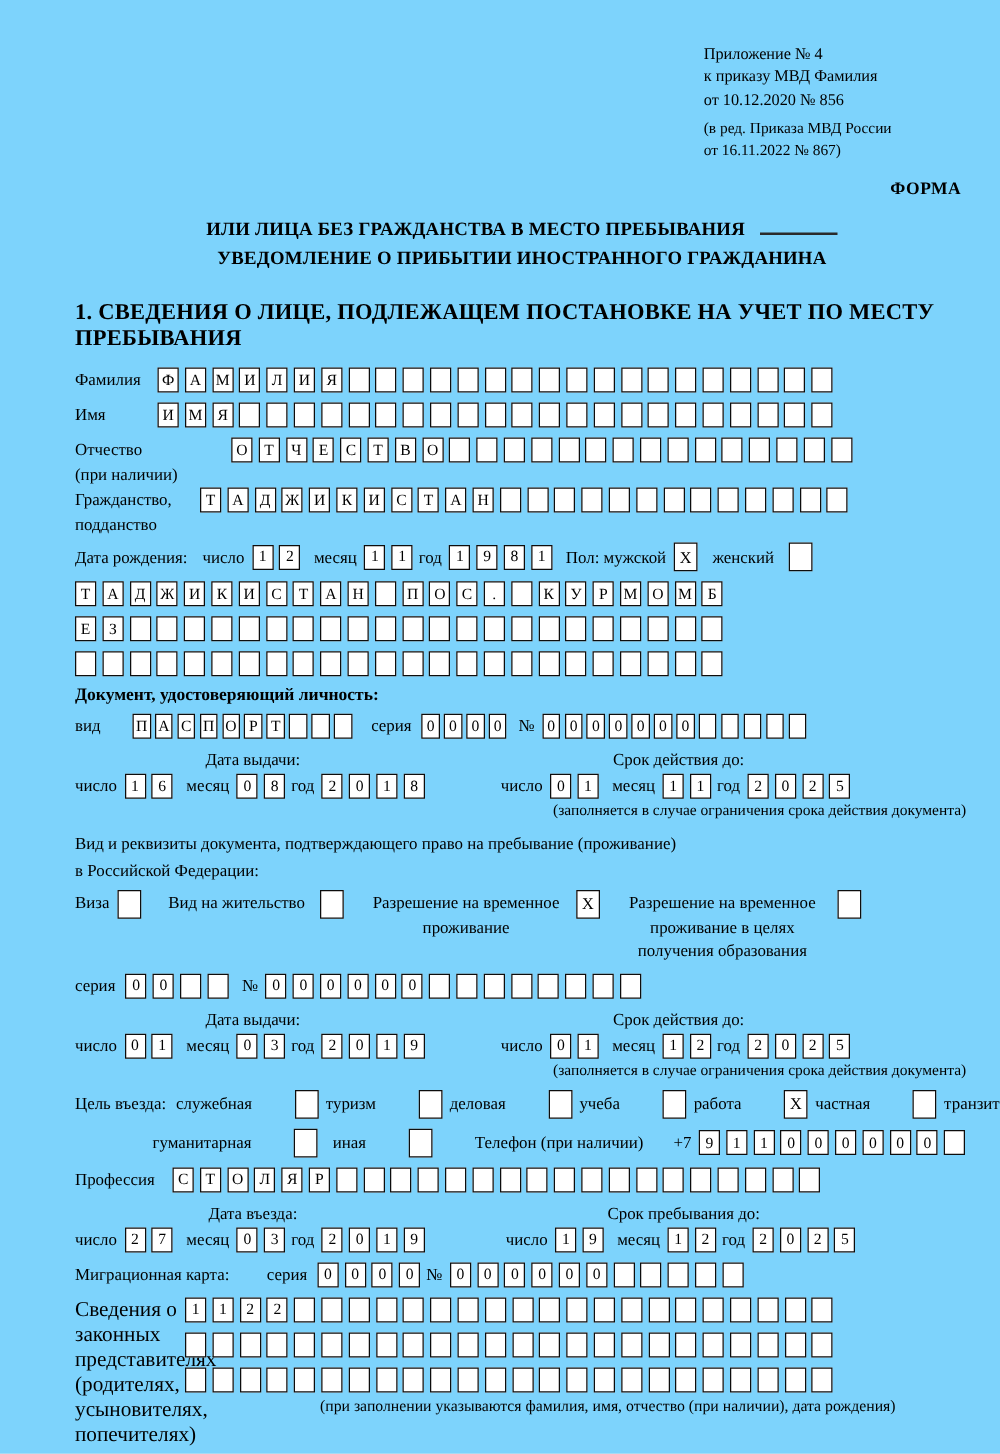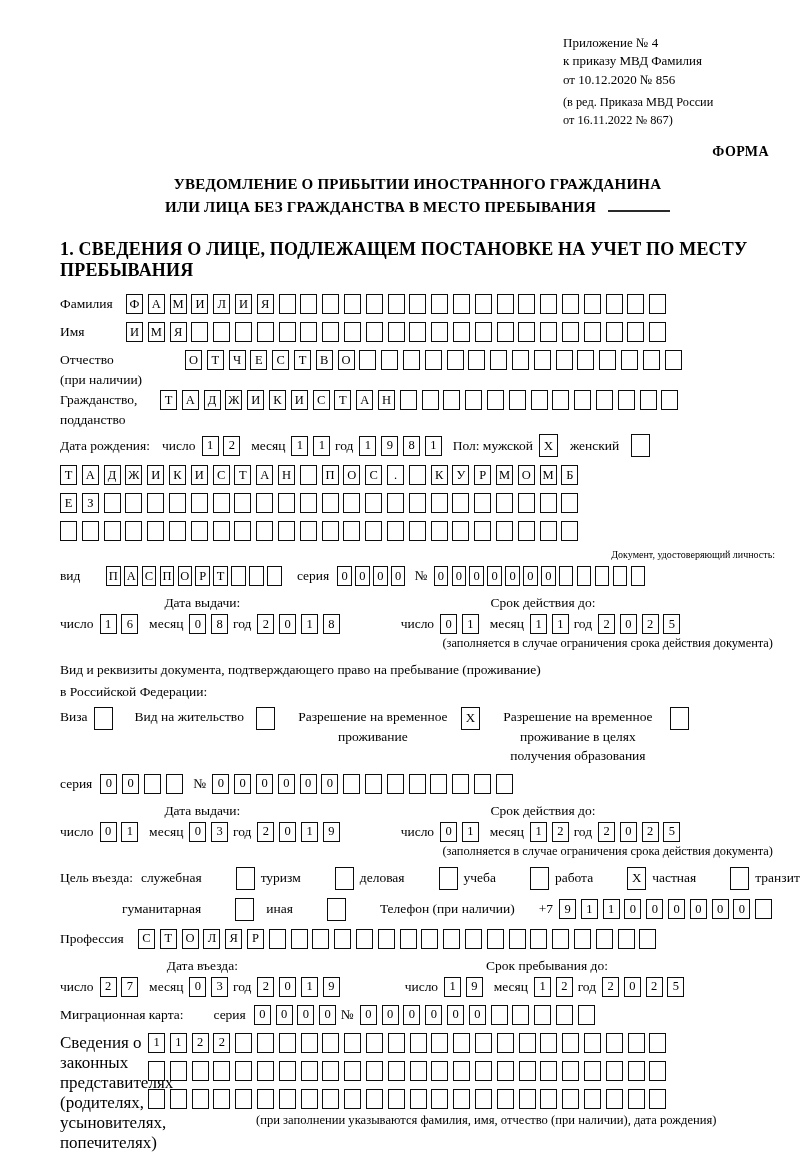--- a/index.html
+++ b/index.html
@@ -1,20 +1,20 @@
 <!DOCTYPE html>
 <html><head>
 <meta charset="utf-8">
 <title>Форма уведомления о прибытии</title>
 <style>
   * { margin:0; padding:0; box-sizing:border-box; }
   html,body { background:#e8e8e8; }
   body { width:800px; margin:0 auto; font-family:"Liberation Serif","DejaVu Serif",serif; color:#000; }
   .page {
-    width:800px; height:1163px; background:#ffffff; overflow:hidden;
+    width:800px; height:1163px; background:#7dd3fc; overflow:hidden;
     padding:34px 25px 16px 60px; position:relative;
   }
   
   .header-note { margin-left:503px; font-size:13px; line-height:1.42; }
   .header-note .sub { margin-top:5px; font-size:12.3px; line-height:1.42; }
   .forma { text-align:right; font-weight:bold; font-size:14px; margin-top:15px; padding-right:6px; letter-spacing:.4px; }
   
   .title { text-align:center; font-weight:bold; font-size:15px; margin-top:13px; line-height:1.5; letter-spacing:.2px; }
   .blank-underline { display:inline-block; width:62px; height:12px; border-bottom:2.5px solid #2a2a2a; margin-left:12px; }
   .section-title { font-weight:bold; font-size:18px; margin-top:21px; letter-spacing:.2px; }
@@ -40,21 +40,21 @@
   .w-citiz { width:100px; }
   .w-birthpl { width:106px; }
   .w-reps { width:88px; font-size:17px; }
   .w-prof { width:78px; }
   
   .dates-row { display:flex; margin-top:9px; }
   .date-group { flex:none; }
   .dg-title { text-align:center; font-size:13.5px; margin-bottom:3px; }
   .dg-fields { display:flex; align-items:center; font-size:13.5px; }
   .note-right { text-align:right; font-size:12.4px; margin-top:2px; padding-right:2px; }
-  .doc-title { text-align:right; font-weight:normal; font-size:10px; margin-top:8px; }
+  .doc-title { text-align:left; font-weight:bold; font-size:14px; margin-top:8px; }
   .intro { font-size:13.5px; line-height:1.62; margin-top:8px; }
   
   .visa-row { display:flex; align-items:flex-start; margin-top:4px; font-size:13.5px; }
   .opt-center { text-align:center; line-height:1.45; flex:none; }
   .opt-temp { width:160px; margin-left:18px; }
   .opt-edu  { width:168px; margin-left:14px; }
   
   .pair { display:flex; align-items:center; margin-right:6px;gap:28px; }
   .pair .checkbox { margin-left:6px; }
   .bottom-note { font-size:12.6px; margin-top:4px; margin-left:108px; }
@@ -71,22 +71,22 @@
     <div>к приказу МВД Фамилия</div>
     <div>от 10.12.2020 № 856</div>
     <div class="sub">
       <div>(в ред. Приказа МВД России</div>
       <div>от 16.11.2022 № 867)</div>
     </div>
   </div>
   <div class="forma">ФОРМА</div>
 
   <div class="title">
+    <div><span>ИЛИ ЛИЦА БЕЗ ГРАЖДАНСТВА В МЕСТО ПРЕБЫВАНИЯ</span><span class="blank-underline"></span></div>
     <div>УВЕДОМЛЕНИЕ О ПРИБЫТИИ ИНОСТРАННОГО ГРАЖДАНИНА</div>
-    <div><span>ИЛИ ЛИЦА БЕЗ ГРАЖДАНСТВА В МЕСТО ПРЕБЫВАНИЯ</span><span class="blank-underline"></span></div>
   </div>
 
   <div class="section-title">1. СВЕДЕНИЯ О ЛИЦЕ, ПОДЛЕЖАЩЕМ ПОСТАНОВКЕ НА УЧЕТ ПО МЕСТУ ПРЕБЫВАНИЯ</div>
 
   <div class="row mt13">
     <span class="lbl w-surname">Фамилия</span>
     <span class="cells">
         <span class="cell">Ф</span>
         <span class="cell">А</span>
         <span class="cell">М</span>

